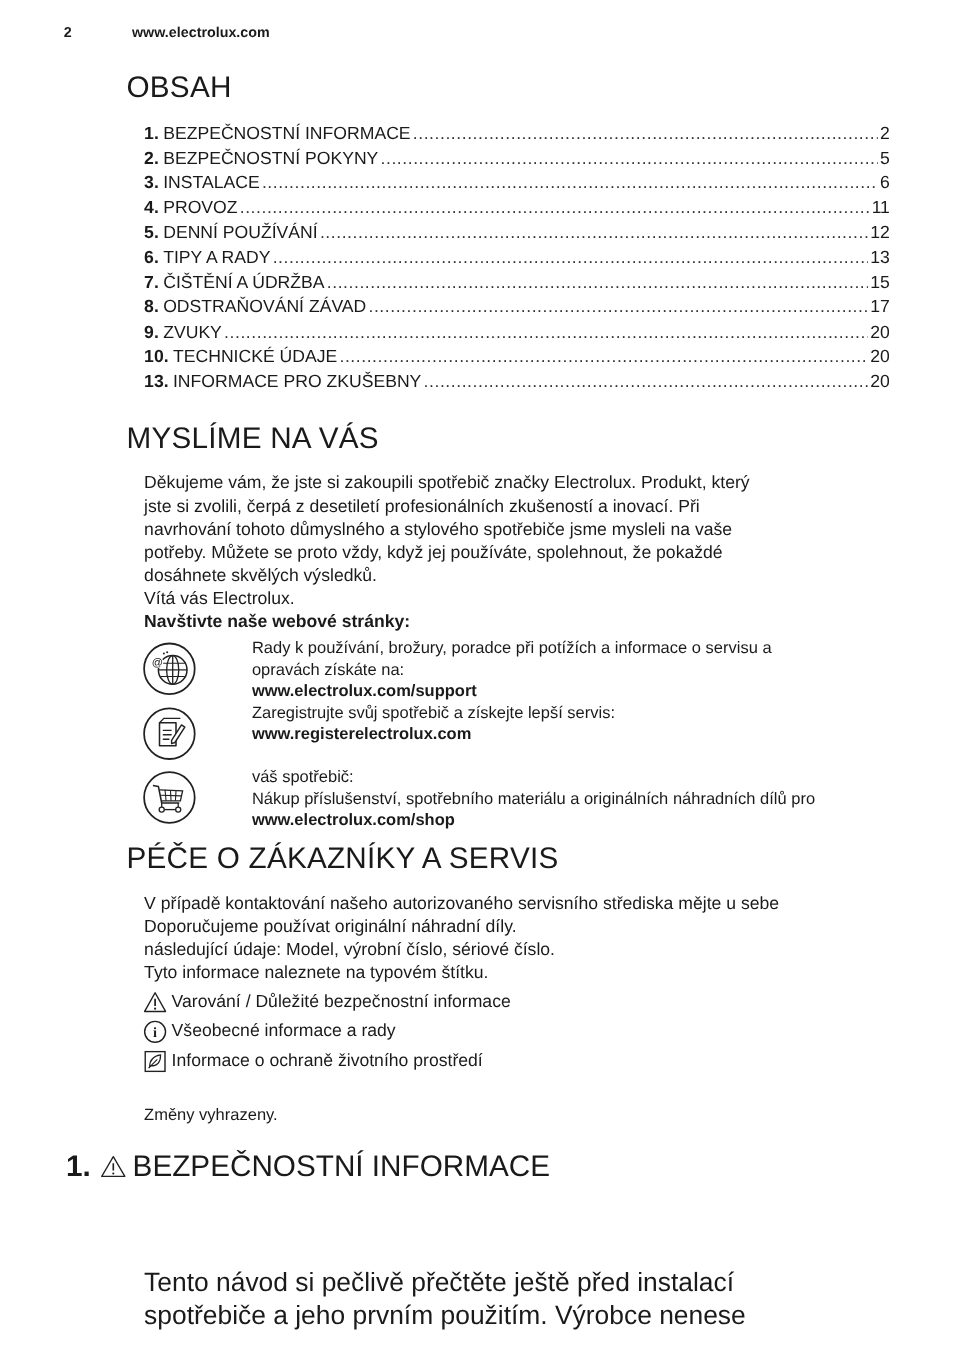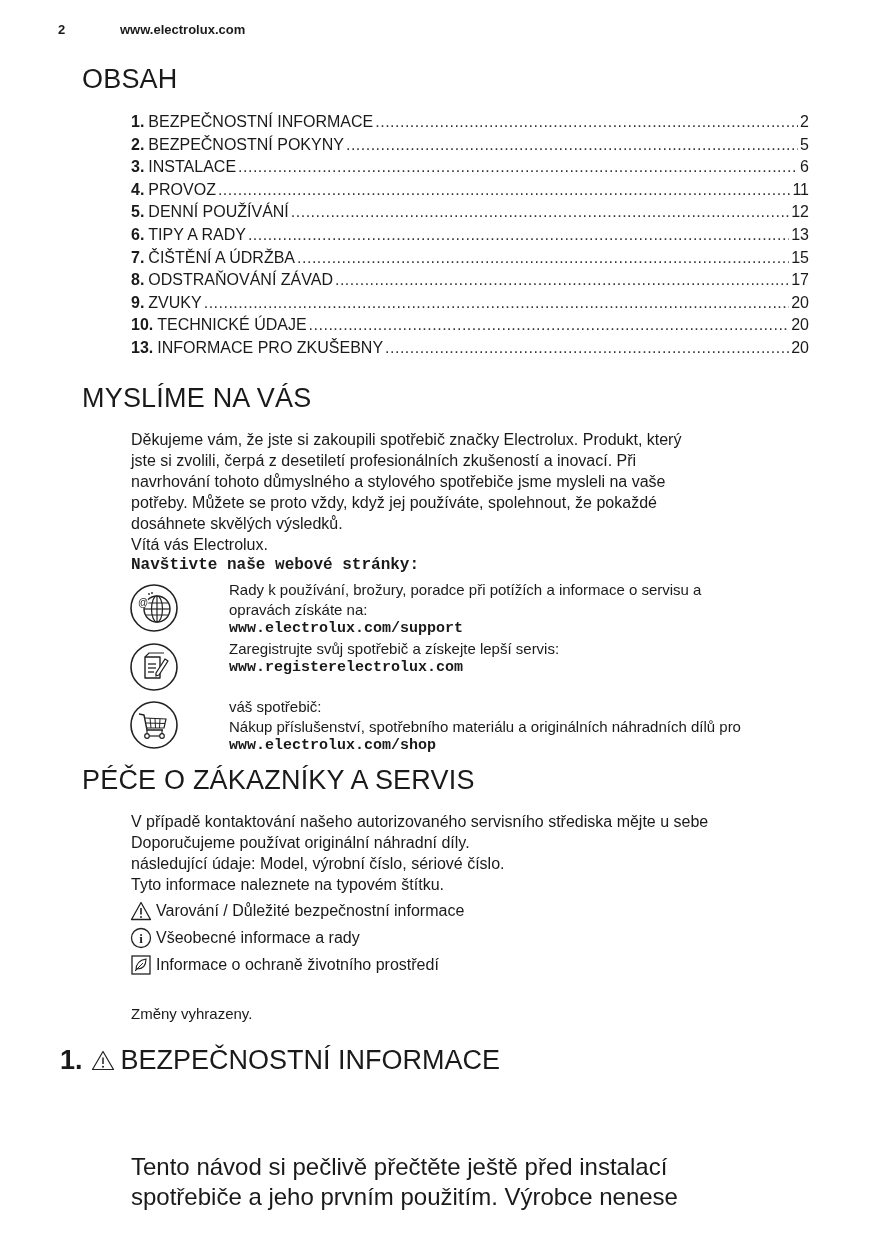--- a/index.html
+++ b/index.html
@@ -3,37 +3,37 @@
 <meta charset="utf-8">
 <style>
   html, body { margin: 0; padding: 0; background: #ffffff; }
   body {
     width: 874px; height: 1240px; position: relative; overflow: hidden;
     font-family: "Liberation Sans", sans-serif; color: #1a1a1a;
   }
   .abs { position: absolute; }
   .hdr-num { left: 58px; top: 22px; font-size: 13px; font-weight: bold; }
   .hdr-url { left: 100px; top: 22px; font-size: 13px; font-weight: bold; margin-left: 20px; }
-  .h1 { font-size: 27px; font-weight: normal; letter-spacing: 0.2px; color: #1a1a1a; }
+  .h1 { font-size: 27px; font-weight: normal; letter-spacing: 0.2px; color: #1a1a1a; margin-left: 33px; }
   .toc { left: 131px; top: 111px; width: 678px; }
   .toc-row {
     display: flex; align-items: baseline; height: 22.6px;
     font-size: 16px; line-height: 22.6px; white-space: nowrap; overflow: hidden;
   }
   .toc-row .num { font-weight: bold; margin-right: 4px; }
   .toc-row .dots {
     flex: 1; overflow: hidden; margin: 0 2px; color: #333;
   }
   .toc-row .dots::before {
     content: "....................................................................................................................................................................................................................";
     letter-spacing: 0.5px;
   }
   .toc-row .pg { text-align: right; }
   .para { font-size: 16px; line-height: 21px; color: #1a1a1a; }
-  .bold { font-weight: bold; font-family: Liberation Mono, monospace; }
+  .bold { font-weight: bold; }
   .web { left: 229px; font-size: 15px; line-height: 19.5px; width: 590px; }
   .icon-circ {
     position: absolute; left: 129px; width: 50px; height: 50px;
   }
   .legend-row { display: flex; align-items: center; height: 27px; font-size: 16px; }
   .legend-row .ic { width: 24px; height: 22px; margin-right: 3px; display: inline-flex; align-items: center; justify-content: center; }
   .sec1-title { left: 60px; top: 1045px; font-size: 27px; display: flex; align-items: center; }
   .sec1-title .n { font-weight: bold; margin-right: 8px; }
   .big-para { left: 131px; top: 1152px; font-size: 24px; line-height: 30px; width: 700px; }
 </style>

